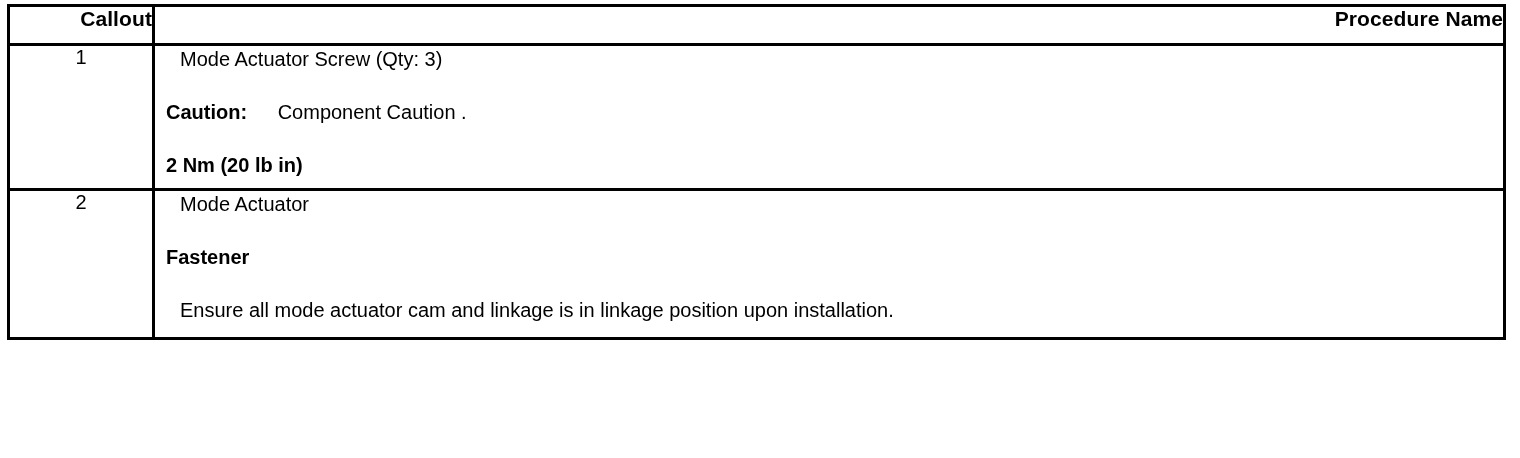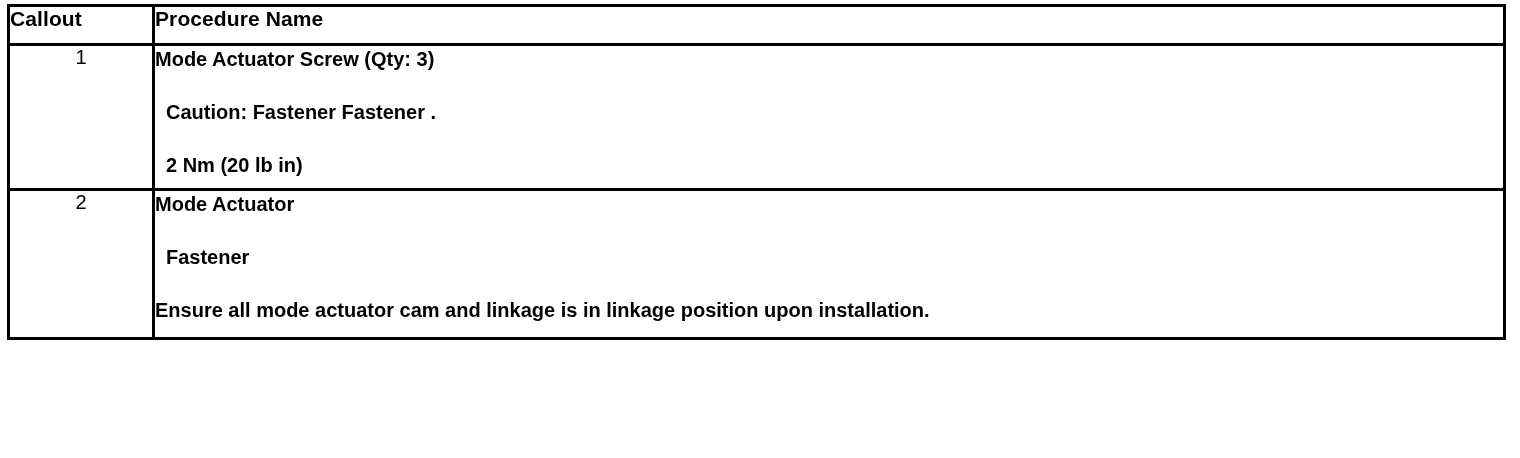--- a/index.html
+++ b/index.html
@@ -40,21 +40,21 @@
     background: #ffffff;
   }
 
   
   col.col-callout { width: 145px; }
   col.col-name    { width: 1351px; }
 
   
   .hdr-cell {
     height: 36px;
-    text-align: left;
+    text-align: right;
     vertical-align: middle;
     font-size: 21px;
     font-weight: bold;
     letter-spacing: 0.1px;
   }
 
   
   .prelim-cell {
     padding: 7px 0 8px 5px;
     height: 88px;
@@ -89,21 +89,21 @@
 
   .desc-line {
     font-size: 20px;
     line-height: 26px;
     margin: 0;
     white-space: nowrap;
   }
   .desc-line + .desc-line { margin-top: 27px; }
 
   .bold { font-weight: bold; margin-left: 11px; }
-  .reg  { font-weight: bold; }
+  .reg  { font-weight: normal; margin-left: 25px; }
 
   .row1 .desc-cell,
   .row1 .callout-cell { height: 142px; }
   .row2 .desc-cell,
   .row2 .callout-cell { height: 146px; }
 </style>
 </head>
 <body>
 
 <div class="page">
@@ -121,21 +121,21 @@
       </tr>
     </thead>
 
     <tbody>
 
 
       <tr class="row1">
         <td class="callout-cell">1</td>
         <td class="desc-cell">
           <p class="desc-line reg">Mode Actuator Screw (Qty: 3)</p>
-          <p class="desc-line"><span class="bold">Caution:</span><span class="reg"> Fastener Fastener .</span></p>
+          <p class="desc-line"><span class="bold">Caution:</span><span class="reg"> Component Caution .</span></p>
           <p class="desc-line bold">2 Nm (20 lb in)</p>
         </td>
       </tr>
 
       <tr class="row2">
         <td class="callout-cell">2</td>
         <td class="desc-cell">
           <p class="desc-line reg">Mode Actuator</p>
           <p class="desc-line bold">Fastener</p>
           <p class="desc-line reg">Ensure all mode actuator cam and linkage is in linkage position upon installation.</p>

